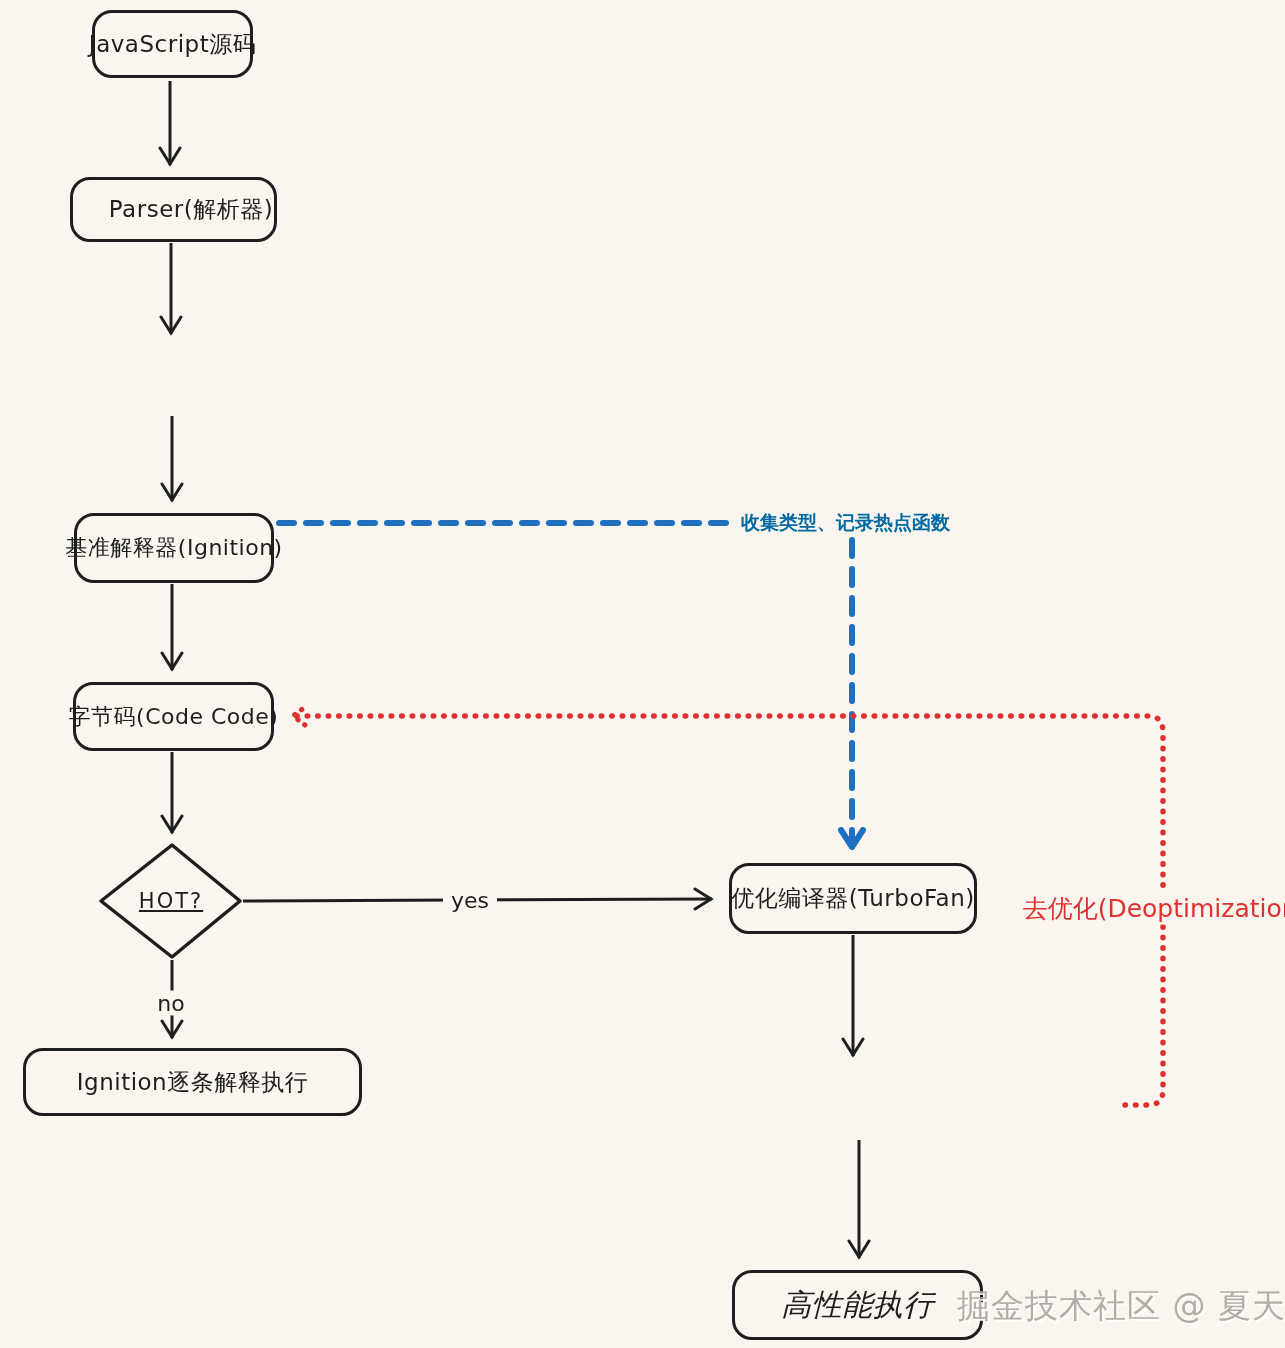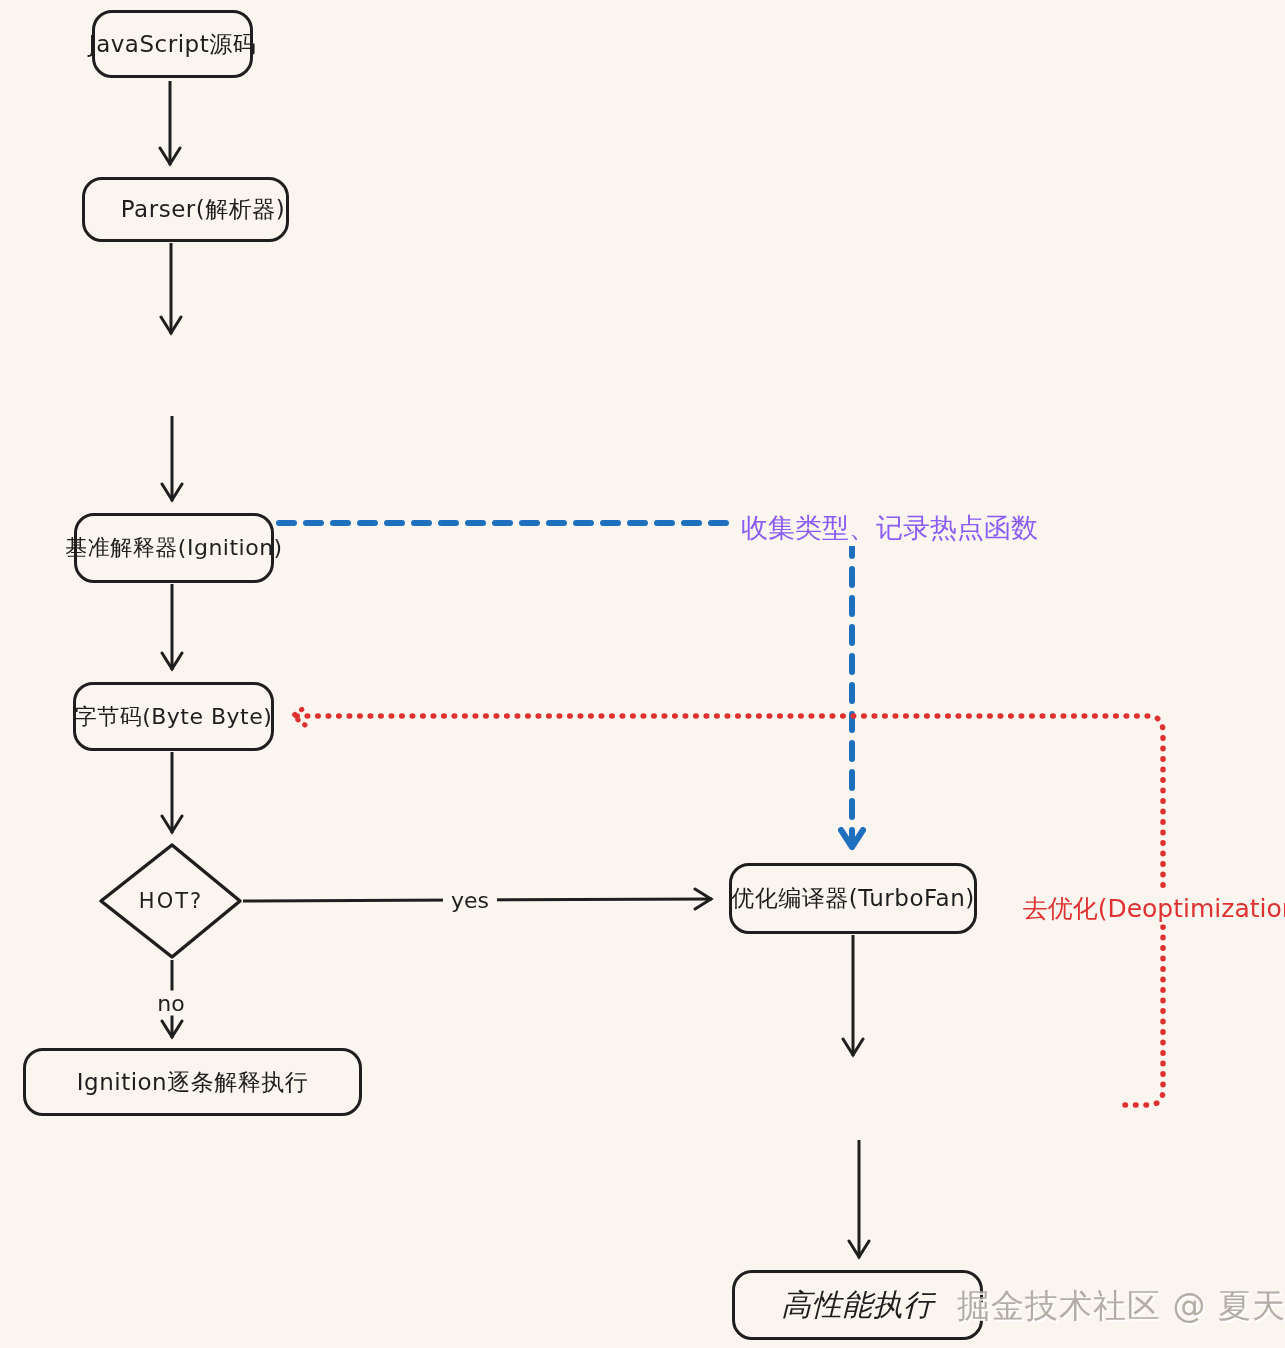--- a/index.html
+++ b/index.html
@@ -43,23 +43,23 @@
   }
   .edge-label{
     position:absolute;
     background:#faf6ef;
     padding:0 8px;
     font-size:22px;
     transform:translate(-50%,-50%);
     white-space:nowrap;
   }
   .edge-label.blue{
-    color:#8b5cf6;
-    font-size:27px;
-    font-weight:normal;
+    color:#0369a1;
+    font-size:19px;
+    font-weight:bold;
     transform:none;
     padding:0 2px;
   }
   .edge-label.red{
     color:#e03131;
     font-size:25px;
     padding:0 10px;
   }
   .watermark{
     position:absolute;
@@ -103,34 +103,34 @@
     <path d="M 279 523 H 737" fill="none" stroke="#1e70bf" stroke-width="6" stroke-dasharray="15 12" stroke-linecap="round"></path>
     <path d="M 852 540 V 848" fill="none" stroke="#1e70bf" stroke-width="6" stroke-dasharray="16 13" stroke-linecap="round" marker-end="url(#arrow-blue)"></path>
 
     <path d="M 1125 1105 H 1148 Q 1163 1105 1163 1090 V 732 Q 1163 716 1148 716 H 293" fill="none" stroke="#e03131" stroke-width="5.5" stroke-dasharray="0.5 10" stroke-linecap="round" marker-end="url(#arrow-red)"></path>
   </svg>
 
   <div class="node" style="left:92px;top:10px;width:161px;height:68px;">
     <span>JavaScript源码</span>
   </div>
 
-  <div class="node" style="left:82px;top:177px;width:207px;height:65px;padding-left:35px;">
+  <div class="node" style="left:70px;top:177px;width:207px;height:65px;padding-left:35px;">
     <span>Parser(解析器)</span>
   </div>
 
 
   <div class="node" style="left:74px;top:513px;width:200px;height:70px;font-size:22px;">
     <span>基准解释器(Ignition)</span>
   </div>
 
   <div class="node" style="left:73px;top:682px;width:201px;height:69px;font-size:22px;">
-    <span>字节码(Byte Byte)</span>
+    <span>字节码(Code Code)</span>
   </div>
 
-  <div class="diamond-label" style="left:101px;top:845px;width:140px;height:112px;">
+  <div class="diamond-label" style="left:101px;top:845px;width:140px;height:112px;text-decoration:underline;">
     <span>HOT?</span>
   </div>
 
   <div class="node" style="left:11px;top:1048px;width:339px;height:68px;margin-left:12px;">
     <span>Ignition逐条解释执行</span>
   </div>
 
   <div class="node" style="left:729px;top:863px;width:248px;height:71px;">
     <span>优化编译器(TurboFan)</span>
   </div>

